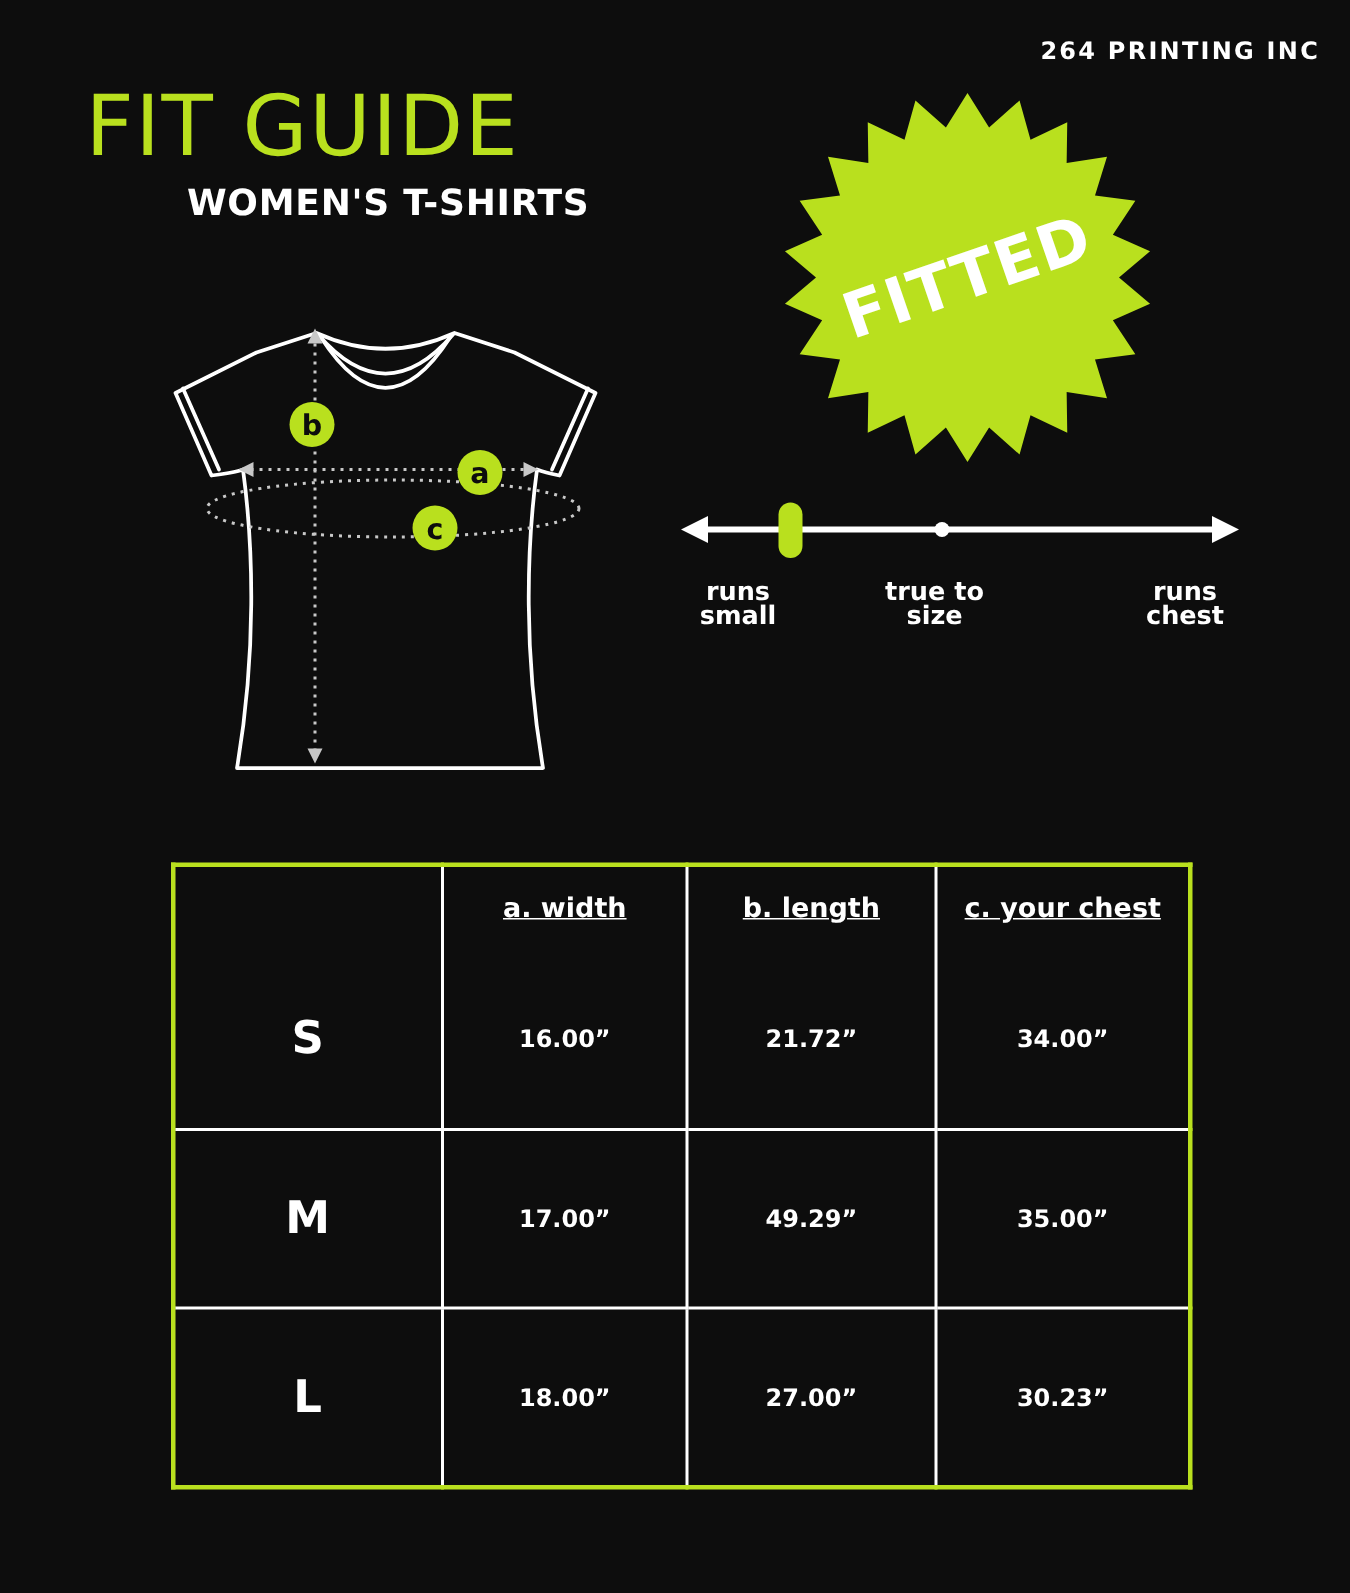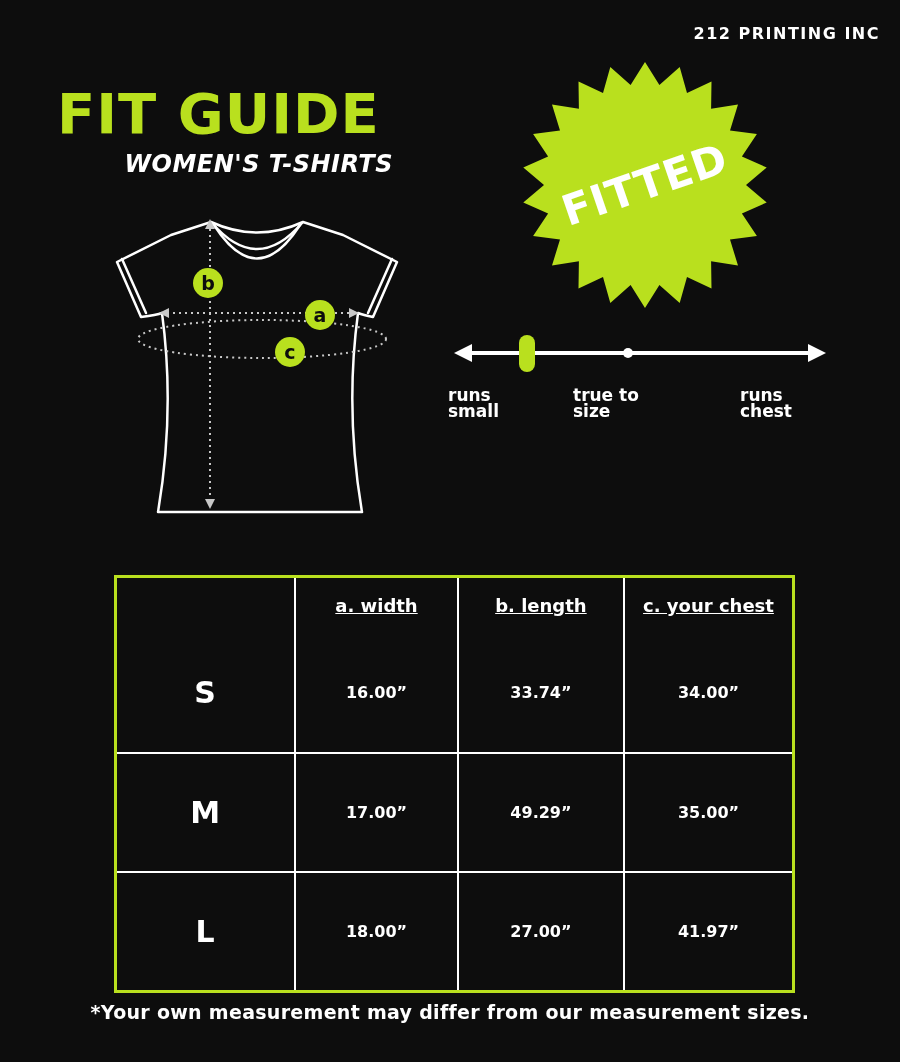--- a/index.html
+++ b/index.html
@@ -15,35 +15,35 @@
     overflow:hidden;color:var(--fg);
   }
   
   .brand{
     position:absolute;top:24px;right:20px;
     font-size:16px;font-weight:bold;letter-spacing:1.5px;color:var(--fg);
   }
   
   .title-block{position:absolute;left:57px;top:56px;width:336px;}
   .title{
-    font-size:56px;font-weight:bold;color:var(--accent);
-    line-height:1.05;letter-spacing:1px;white-space:nowrap;margin-top:29px;
+    font-size:56px;font-weight:normal;color:var(--accent);
+    line-height:1.05;letter-spacing:1px;white-space:nowrap;
   }
   .subtitle{
     margin-top:6px;font-size:24px;font-weight:bold;color:var(--fg);
-    text-align:right;letter-spacing:0.5px;white-space:nowrap;font-style:italic;
+    text-align:right;letter-spacing:0.5px;white-space:nowrap;
   }
   
   .tshirt-svg{position:absolute;left:105px;top:195px;}
   
   .badge-svg{position:absolute;left:520px;top:60px;}
   
   .scale-svg{position:absolute;left:450px;top:333px;}
   .scale-label{
-    position:absolute;top:387px;
+    position:absolute;top:387px;text-align:center;
     font-size:17px;font-weight:bold;line-height:16px;color:var(--fg);
   }
   .scale-label.left{left:448px;width:88px;}
   .scale-label.center{left:573px;width:100px;}
   .scale-label.right{left:740px;width:100px;}
   
   .size-table-wrap{position:absolute;left:114px;top:575px;width:681px;height:418px;}
   table.size-table{
     width:100%;height:100%;border-collapse:collapse;
     border:3px solid var(--accent);table-layout:fixed;
@@ -68,21 +68,21 @@
   .footnote{
     position:absolute;left:0;right:0;top:1001px;text-align:center;
     font-size:19px;font-weight:bold;color:var(--fg);letter-spacing:0.3px;
   }
 </style>
 </head>
 <body>
 
 <div class="canvas">
 
-  <div class="brand">212 PRINTING INC</div>
+  <div class="brand">264 PRINTING INC</div>
 
   <div class="title-block">
     <div class="title">FIT GUIDE</div>
     <div class="subtitle">WOMEN'S T-SHIRTS</div>
   </div>
 
   <svg class="tshirt-svg" width="320" height="330" viewBox="0 0 320 330">
     <g stroke="#ffffff" stroke-width="2.5" fill="none" stroke-linejoin="round" stroke-linecap="round">
       <path d="
         M 106,27
@@ -162,34 +162,33 @@
           <th></th>
           <th>a. width</th>
           <th>b. length</th>
           <th>c. your chest</th>
         </tr>
       </thead>
       <tbody>
         <tr>
           <td class="size-cell">S</td>
           <td class="val-cell">16.00”</td>
-          <td class="val-cell">33.74”</td>
+          <td class="val-cell">21.72”</td>
           <td class="val-cell">34.00”</td>
         </tr>
         <tr>
           <td class="size-cell">M</td>
           <td class="val-cell">17.00”</td>
           <td class="val-cell">49.29”</td>
           <td class="val-cell">35.00”</td>
         </tr>
         <tr>
           <td class="size-cell">L</td>
           <td class="val-cell">18.00”</td>
           <td class="val-cell">27.00”</td>
-          <td class="val-cell">41.97”</td>
+          <td class="val-cell">30.23”</td>
         </tr>
       </tbody>
     </table>
   </div>
 
-  <div class="footnote">*Your own measurement may differ from our measurement sizes.</div>
 
 </div>
 
 </body></html>

